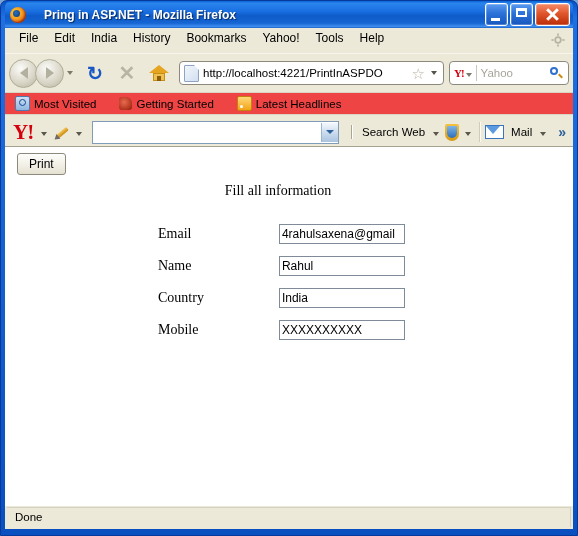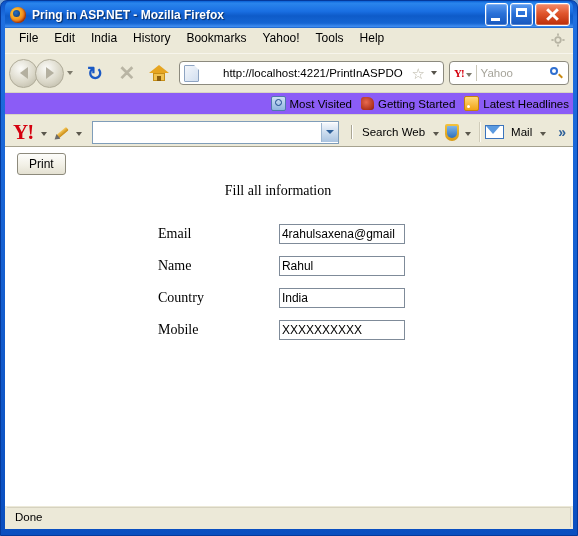--- a/index.html
+++ b/index.html
@@ -32,20 +32,21 @@
     position: relative;
     height: 27px;
     background: linear-gradient(to bottom,
         #0b62d6 0%, #2a85ec 8%, #1a6fe2 38%,
         #0e5bc9 55%, #1565d2 82%, #3f8df0 94%, #1a61c6 100%);
     border-radius: 6px 6px 0 0;
     display: flex;
     align-items: center;
     padding-left: 5px;
     overflow: hidden;
+    gap: 12px;
   }
   .ff-logo {
     width: 16px; height: 16px;
     border-radius: 50%;
     background:
       radial-gradient(circle at 35% 35%, #ffd23b 0%, #f59b20 45%, #e4601a 75%, #a63207 100%);
     box-shadow: inset -1px -1px 2px rgba(120,30,0,.8);
     flex: none;
     position: relative;
   }
@@ -214,21 +215,20 @@
     border-left: 5px solid transparent;
     border-top: 5px solid #fff;
   }
   .url-text {
     flex: 1;
     font-size: 11.5px;
     color: #000;
     white-space: nowrap;
     overflow: hidden;
     font-family: "Liberation Sans", sans-serif;
-    margin-left: 20px;
   }
   .url-star {
     flex: none;
     font-size: 15px;
     color: #b8b4a4;
     margin: 0 2px;
     line-height: 1;
   }
   .url-caret {
     flex: none;
@@ -287,24 +287,23 @@
     background: #c98a12;
     transform: rotate(45deg);
   }
 
   
   .bookmarks {
     height: 21px;
     display: flex;
     align-items: center;
     padding-left: 6px;
-    gap: 1px;
-    background: #8b5cf6;
+    gap: 15px;
+    background: #ef4444;
     border-top: 1px solid #d9d5c2;
-    justify-content: flex-end;
   }
   .bm {
     display: flex; align-items: center;
     font-size: 11.5px; color: #000;
     padding: 1px 4px;
     white-space: nowrap;
   }
   .bm-ico { width: 13px; height: 13px; margin-right: 4px; flex: none; position: relative; }
   .ico-mv {
     background: linear-gradient(to bottom,#cfe1f5,#8fb6e0);

